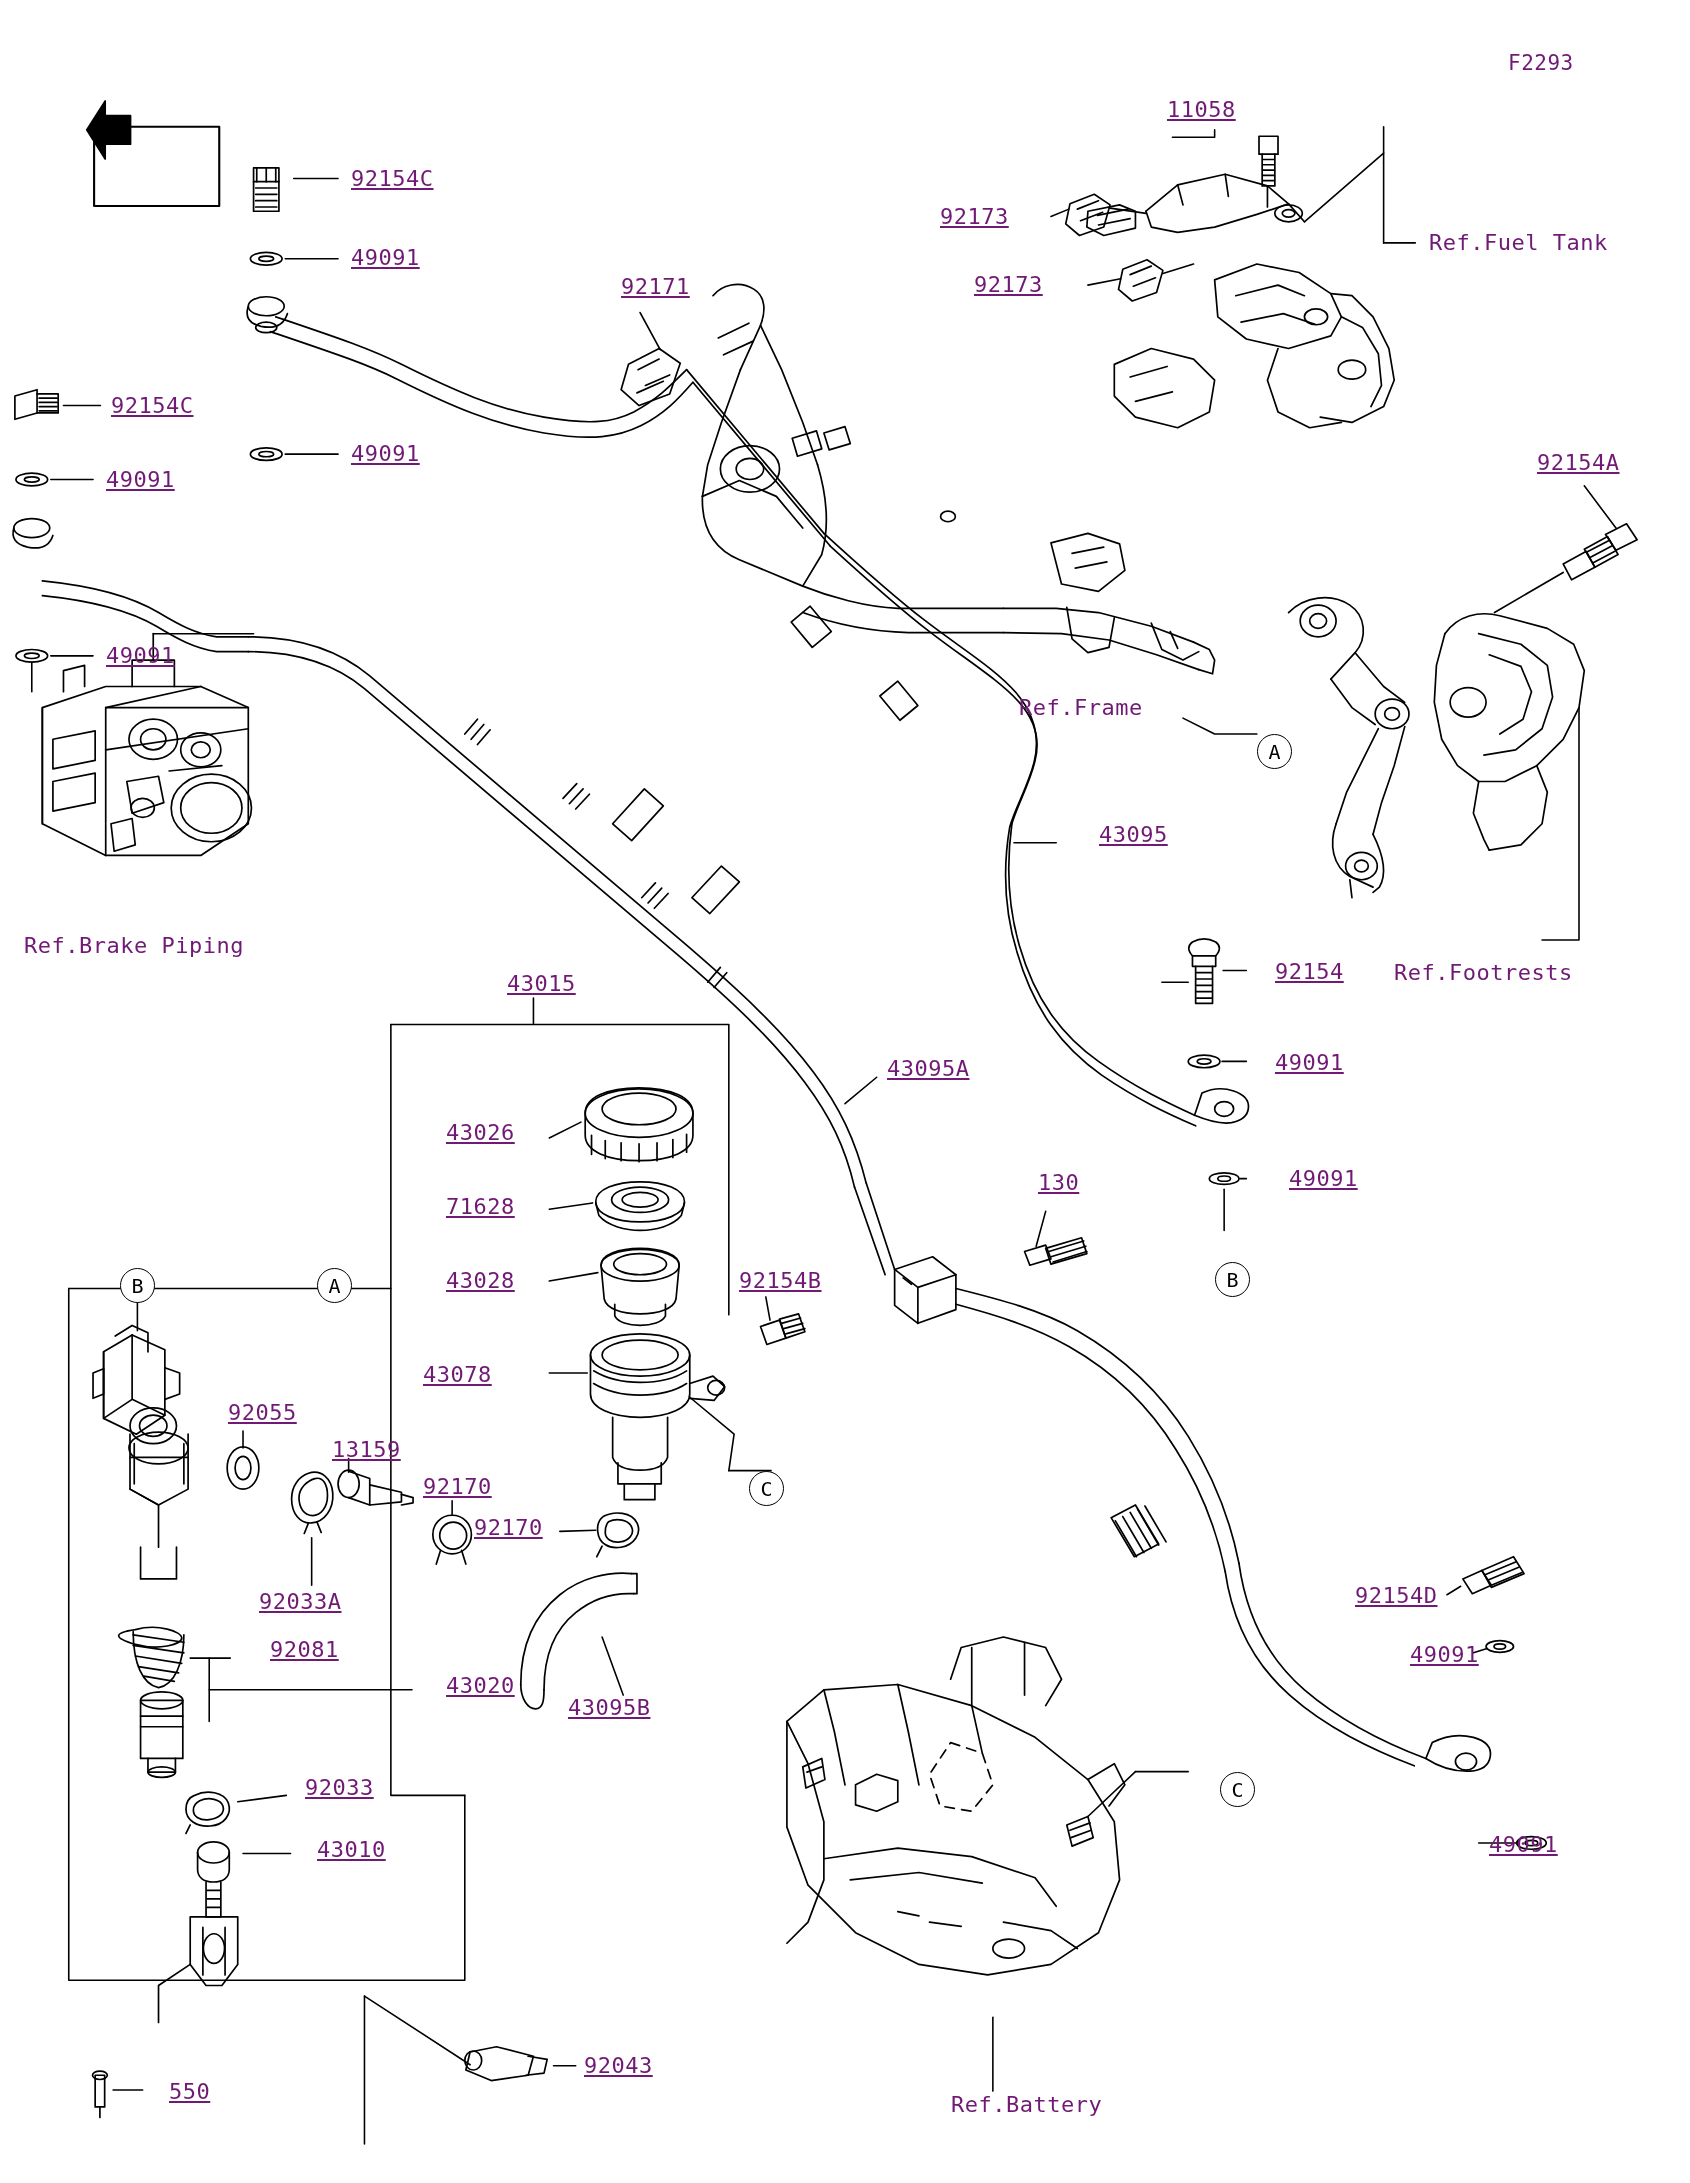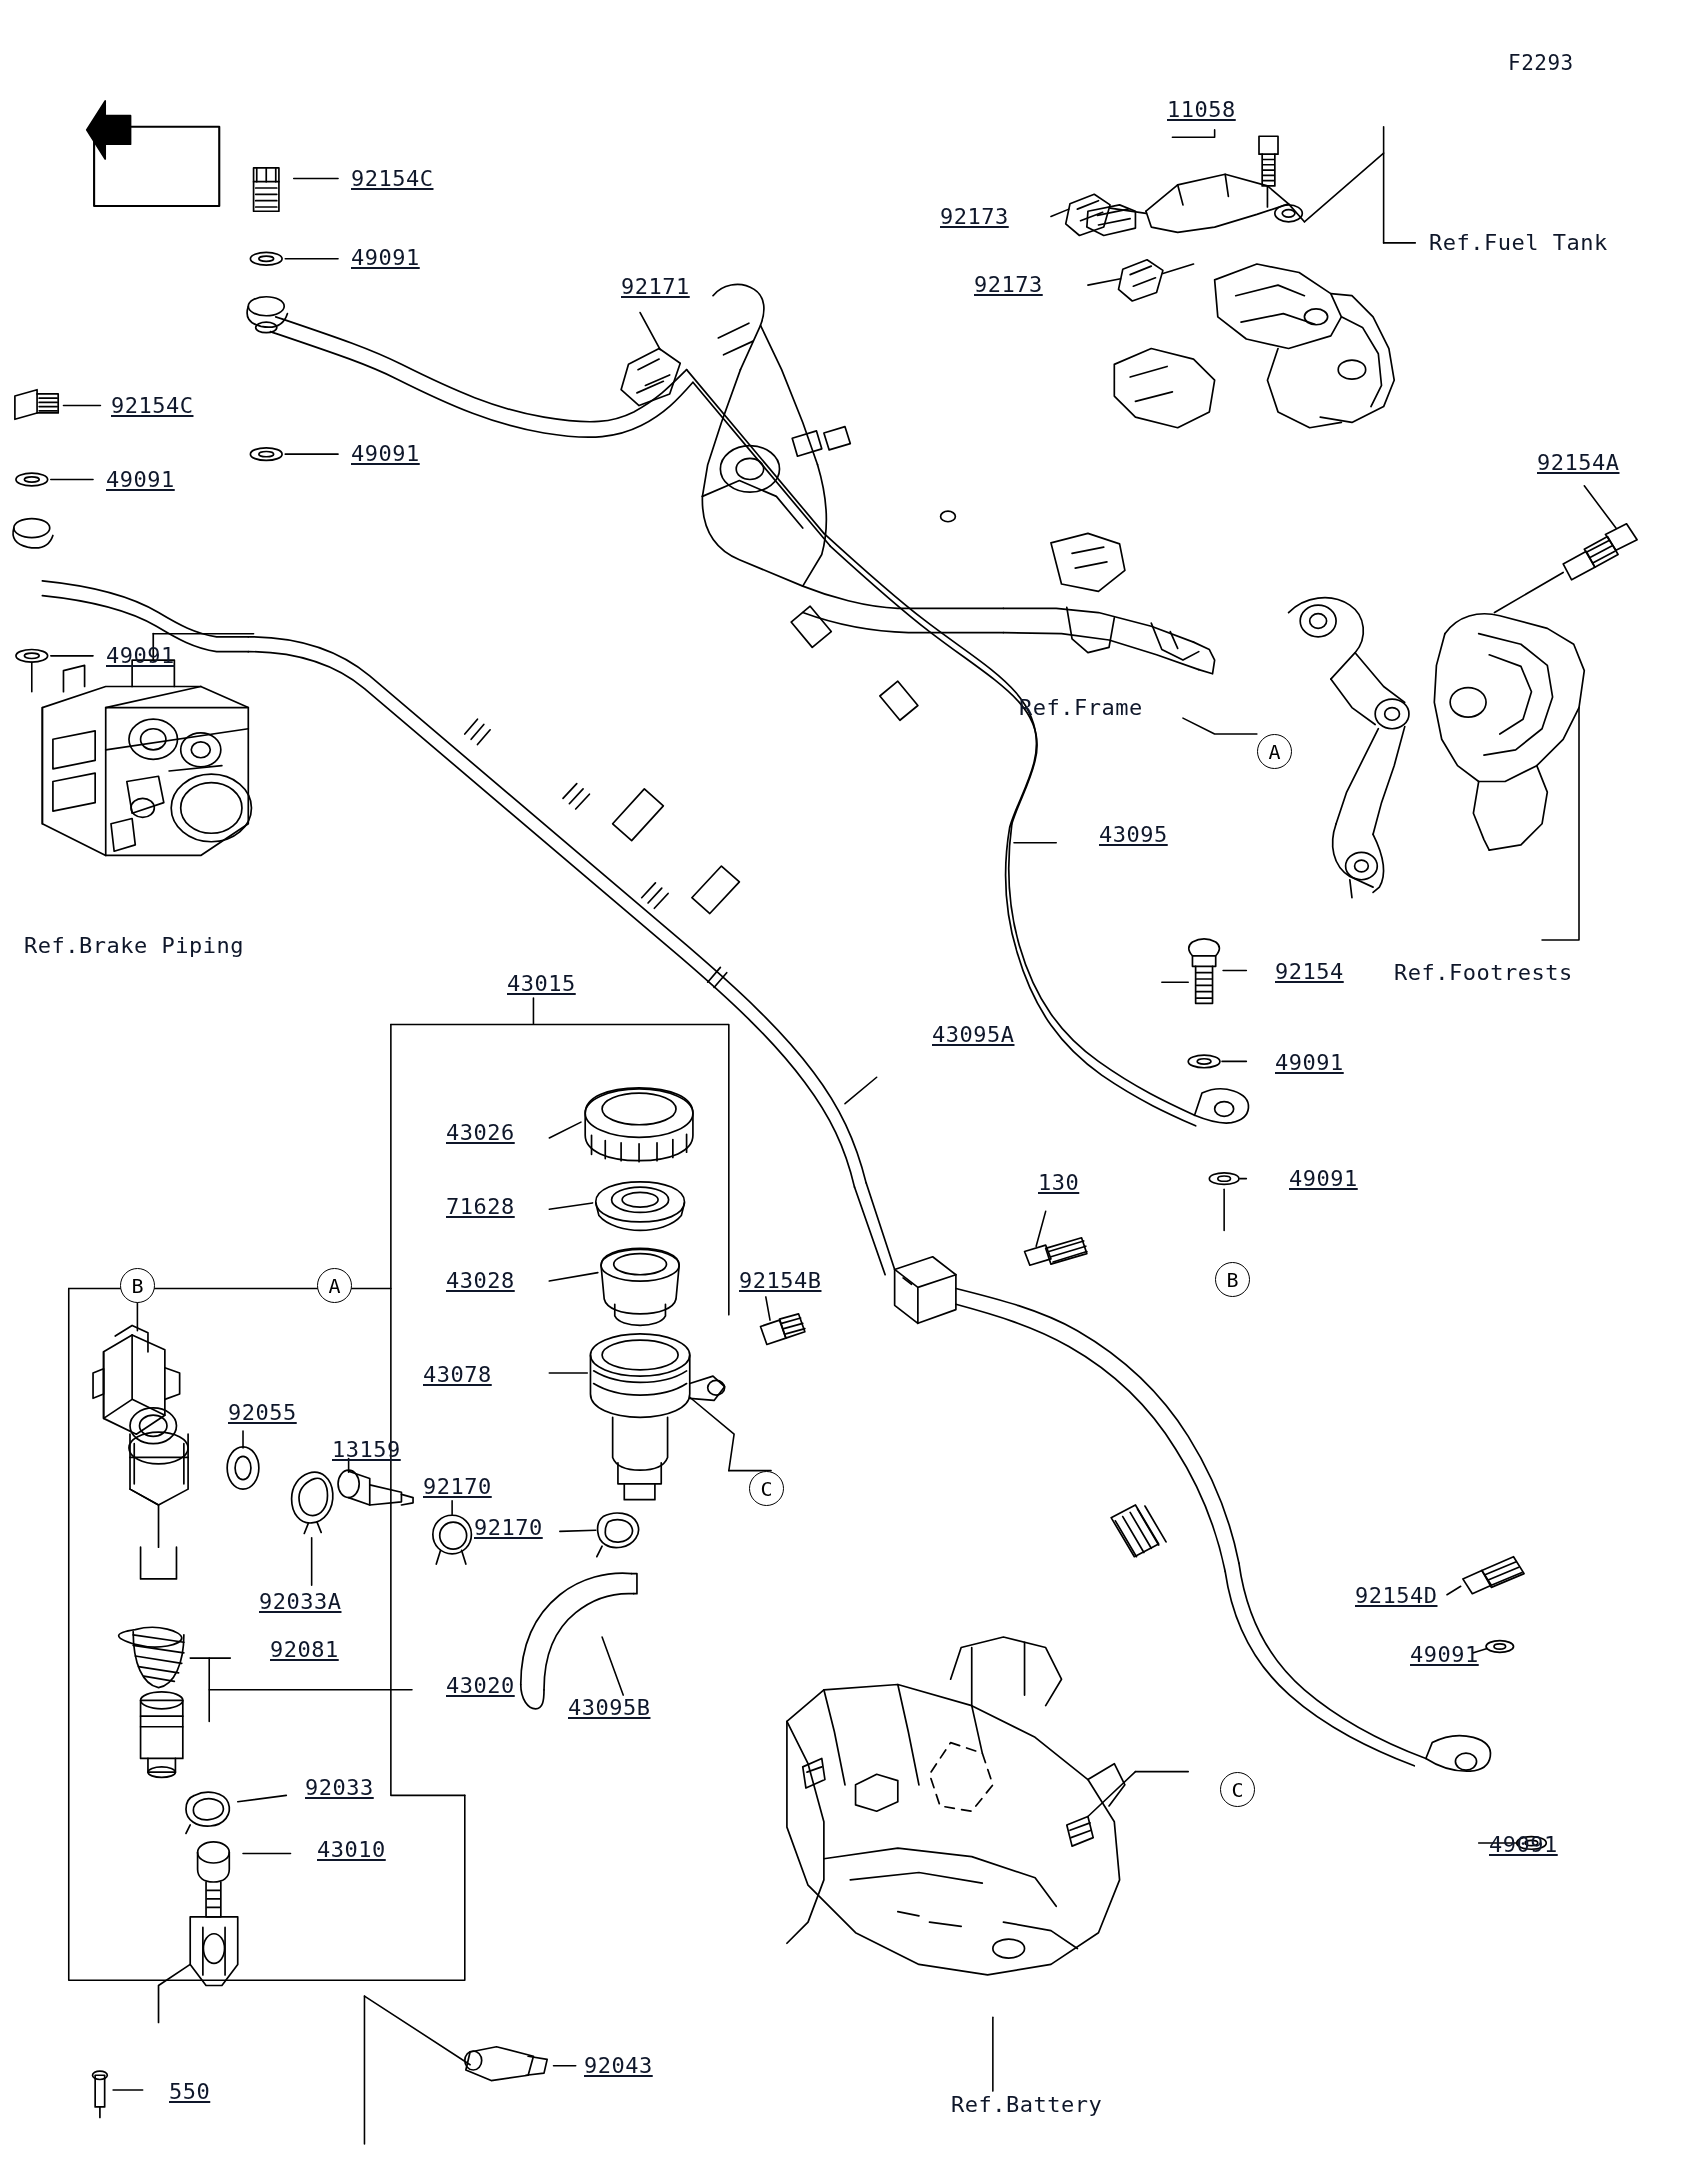--- a/index.html
+++ b/index.html
@@ -25,21 +25,21 @@
     position: absolute;
     left: 0; top: 0;
     width: 1690px;
     height: 2183px;
   }
   .lbl {
     position: absolute;
     font-family: "DejaVu Sans Mono", monospace;
     font-size: 21px;
     letter-spacing: 0.5px;
-    color: #0f172a;
+    color: #701a75;
     white-space: nowrap;
     line-height: 1;
   }
   .lbl.ref {
     font-size: 22px;
   }
   .lbl.code {
     font-size: 22px;
     text-decoration: underline;
   }
@@ -583,21 +583,21 @@
   <div class="lbl code" style="left:1537px; top:452px;">92154A</div>
   <div class="lbl code" style="left:1099px; top:824px;">43095</div>
   <div class="lbl code" style="left:1275px; top:961px;">92154</div>
   <div class="lbl code" style="left:1275px; top:1052px;">49091</div>
   <div class="lbl code" style="left:507px; top:973px;text-align:right;">43015</div>
   <div class="lbl code" style="left:446px; top:1122px;">43026</div>
   <div class="lbl code" style="left:446px; top:1196px;">71628</div>
   <div class="lbl code" style="left:446px; top:1270px;">43028</div>
   <div class="lbl code" style="left:423px; top:1364px;">43078</div>
   <div class="lbl code" style="left:739px; top:1270px;">92154B</div>
-  <div class="lbl code" style="left:887px; top:1024px;margin-left:45px;">43095A</div>
+  <div class="lbl code" style="left:887px; top:1058px;">43095A</div>
   <div class="lbl code" style="left:1038px; top:1172px;">130</div>
   <div class="lbl code" style="left:1289px; top:1168px;">49091</div>
   <div class="lbl code" style="left:228px; top:1402px;">92055</div>
   <div class="lbl code" style="left:332px; top:1439px;">13159</div>
   <div class="lbl code" style="left:423px; top:1476px;">92170</div>
   <div class="lbl code" style="left:474px; top:1517px;">92170</div>
   <div class="lbl code" style="left:259px; top:1591px;">92033A</div>
   <div class="lbl code" style="left:270px; top:1639px;">92081</div>
   <div class="lbl code" style="left:446px; top:1675px;">43020</div>
   <div class="lbl code" style="left:568px; top:1697px;">43095B</div>

